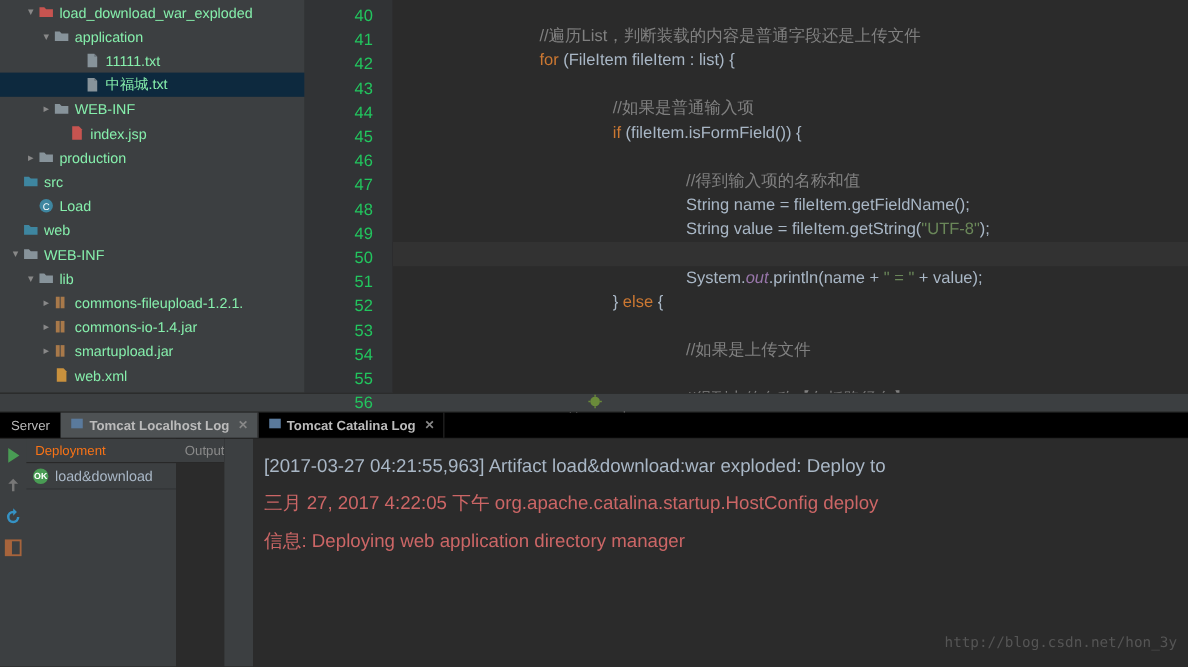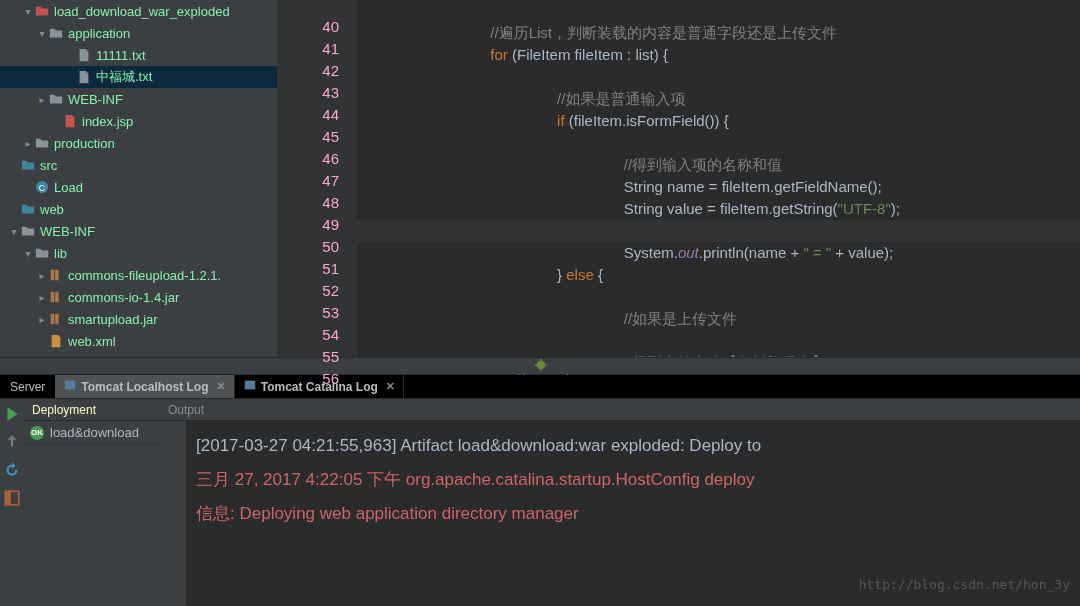--- a/index.html
+++ b/index.html
@@ -5,21 +5,21 @@
 *{margin:0;padding:0;box-sizing:border-box;font-family:"Segoe UI",Arial,sans-serif;}
 body{background:#2b2b2b;color:#a9b7c6;width:1080px;height:606px;overflow:hidden;font-size:13px;display:flex;flex-direction:column;}
 .top{display:flex;height:357px;}
 .tree{width:277px;background:#3c3f41;overflow:hidden;user-select:none;}
 .tree-row{display:flex;align-items:center;height:22px;padding-left:4px;white-space:nowrap;cursor:pointer;}
 .tree-row.selected{background:#0d293e;}
 .arrow{width:12px;display:inline-block;color:#888;font-size:10px;text-align:center;}
 .ico{width:16px;height:16px;display:inline-flex;align-items:center;justify-content:center;margin-right:4px;}
 .ico svg{width:14px;height:14px;}
 .lbl{color:#86efac;}
-.gutter{width:80px;background:#313335;color:#f9a8d4;text-align:right;padding-right:18px;font-family:Consolas,monospace;font-size:15px;line-height:22px;padding-top:16px;position:relative;}
+.gutter{width:80px;background:#313335;color:#22c55e;text-align:right;padding-right:18px;font-family:Consolas,monospace;font-size:15px;line-height:22px;padding-top:4px;position:relative;}
 .gutter .ln{height:22px;}
 .editor{flex:1;background:#2b2b2b;font-family:Consolas,"Microsoft YaHei",monospace;font-size:15px;line-height:22px;overflow:hidden;position:relative;}
 .editor-line{height:22px;white-space:pre;}
 .caret-line{background:#323232;}
 .c-comment{color:#808080;}
 .c-kw{color:#cc7832;}
 .c-type{color:#a9b7c6;}
 .c-paren{color:#a9b7c6;}
 .c-str{color:#6a8759;}
 .c-field{color:#9876aa;font-style:italic;}
@@ -28,24 +28,24 @@
 .tabsrow{height:24px;background:#000000;display:flex;align-items:center;border-bottom:1px solid #282828;font-size:12px;}
 .tabsrow .srv{padding:0 10px;color:#bbb;height:100%;display:flex;align-items:center;}
 .tab{display:flex;align-items:center;height:100%;padding:0 8px;color:#bbb;border-right:1px solid #282828;cursor:pointer;gap:4px;}
 .tab.active{background:#4e5254;}
 .tab .close{color:#888;margin-left:4px;font-size:11px;}
 .bottom{flex:1;display:flex;background:#2b2b2b;}
 .deploy-col{width:160px;background:#3c3f41;display:flex;}
 .deploy-icons{width:24px;display:flex;flex-direction:column;align-items:center;padding-top:6px;gap:10px;}
 .deploy-icons .ibtn{width:18px;height:18px;display:flex;align-items:center;justify-content:center;cursor:pointer;}
 .deploy-main{flex:1;}
-.deploy-hdr{height:22px;background:#3c3f41;color:#fef9c3;font-size:12px;display:flex;align-items:center;padding-left:8px;border-bottom:1px solid #282828;}
+.deploy-hdr{height:22px;background:#3c3f41;color:#f97316;font-size:12px;display:flex;align-items:center;padding-left:8px;border-bottom:1px solid #282828;}
 .deploy-item{display:flex;align-items:center;height:24px;padding:4px 6px;gap:6px;border-bottom:1px solid #313335;}
 .ok-badge{width:14px;height:14px;border-radius:50%;background:#499c54;display:flex;align-items:center;justify-content:center;color:#fff;font-size:8px;font-weight:bold;}
-.out-col{flex:1;display:flex;flex-direction:column;}
+.out-col{flex:1;display:flex;flex-direction:row;}
 .out-hdr{height:22px;background:#3c3f41;color:#8a8a8a;font-size:12px;display:flex;align-items:center;padding-left:8px;border-bottom:1px solid #282828;}
 .out-body{flex:1;display:flex;background:#2b2b2b;}
 .out-icons{width:26px;background:#3c3f41;display:flex;flex-direction:column;align-items:center;padding-top:8px;gap:12px;}
 .out-text{flex:1;padding:8px 10px;font-family:Consolas,"Microsoft YaHei",monospace;font-size:17px;line-height:34px;white-space:nowrap;overflow:hidden;position:relative;}
 .out-text .o-red{color:#cc6666;}
 .watermark{position:absolute;right:10px;bottom:4px;color:#555;font-size:13px;font-family:Consolas,monospace;}
 </style>
 </head>
 <body>
 

